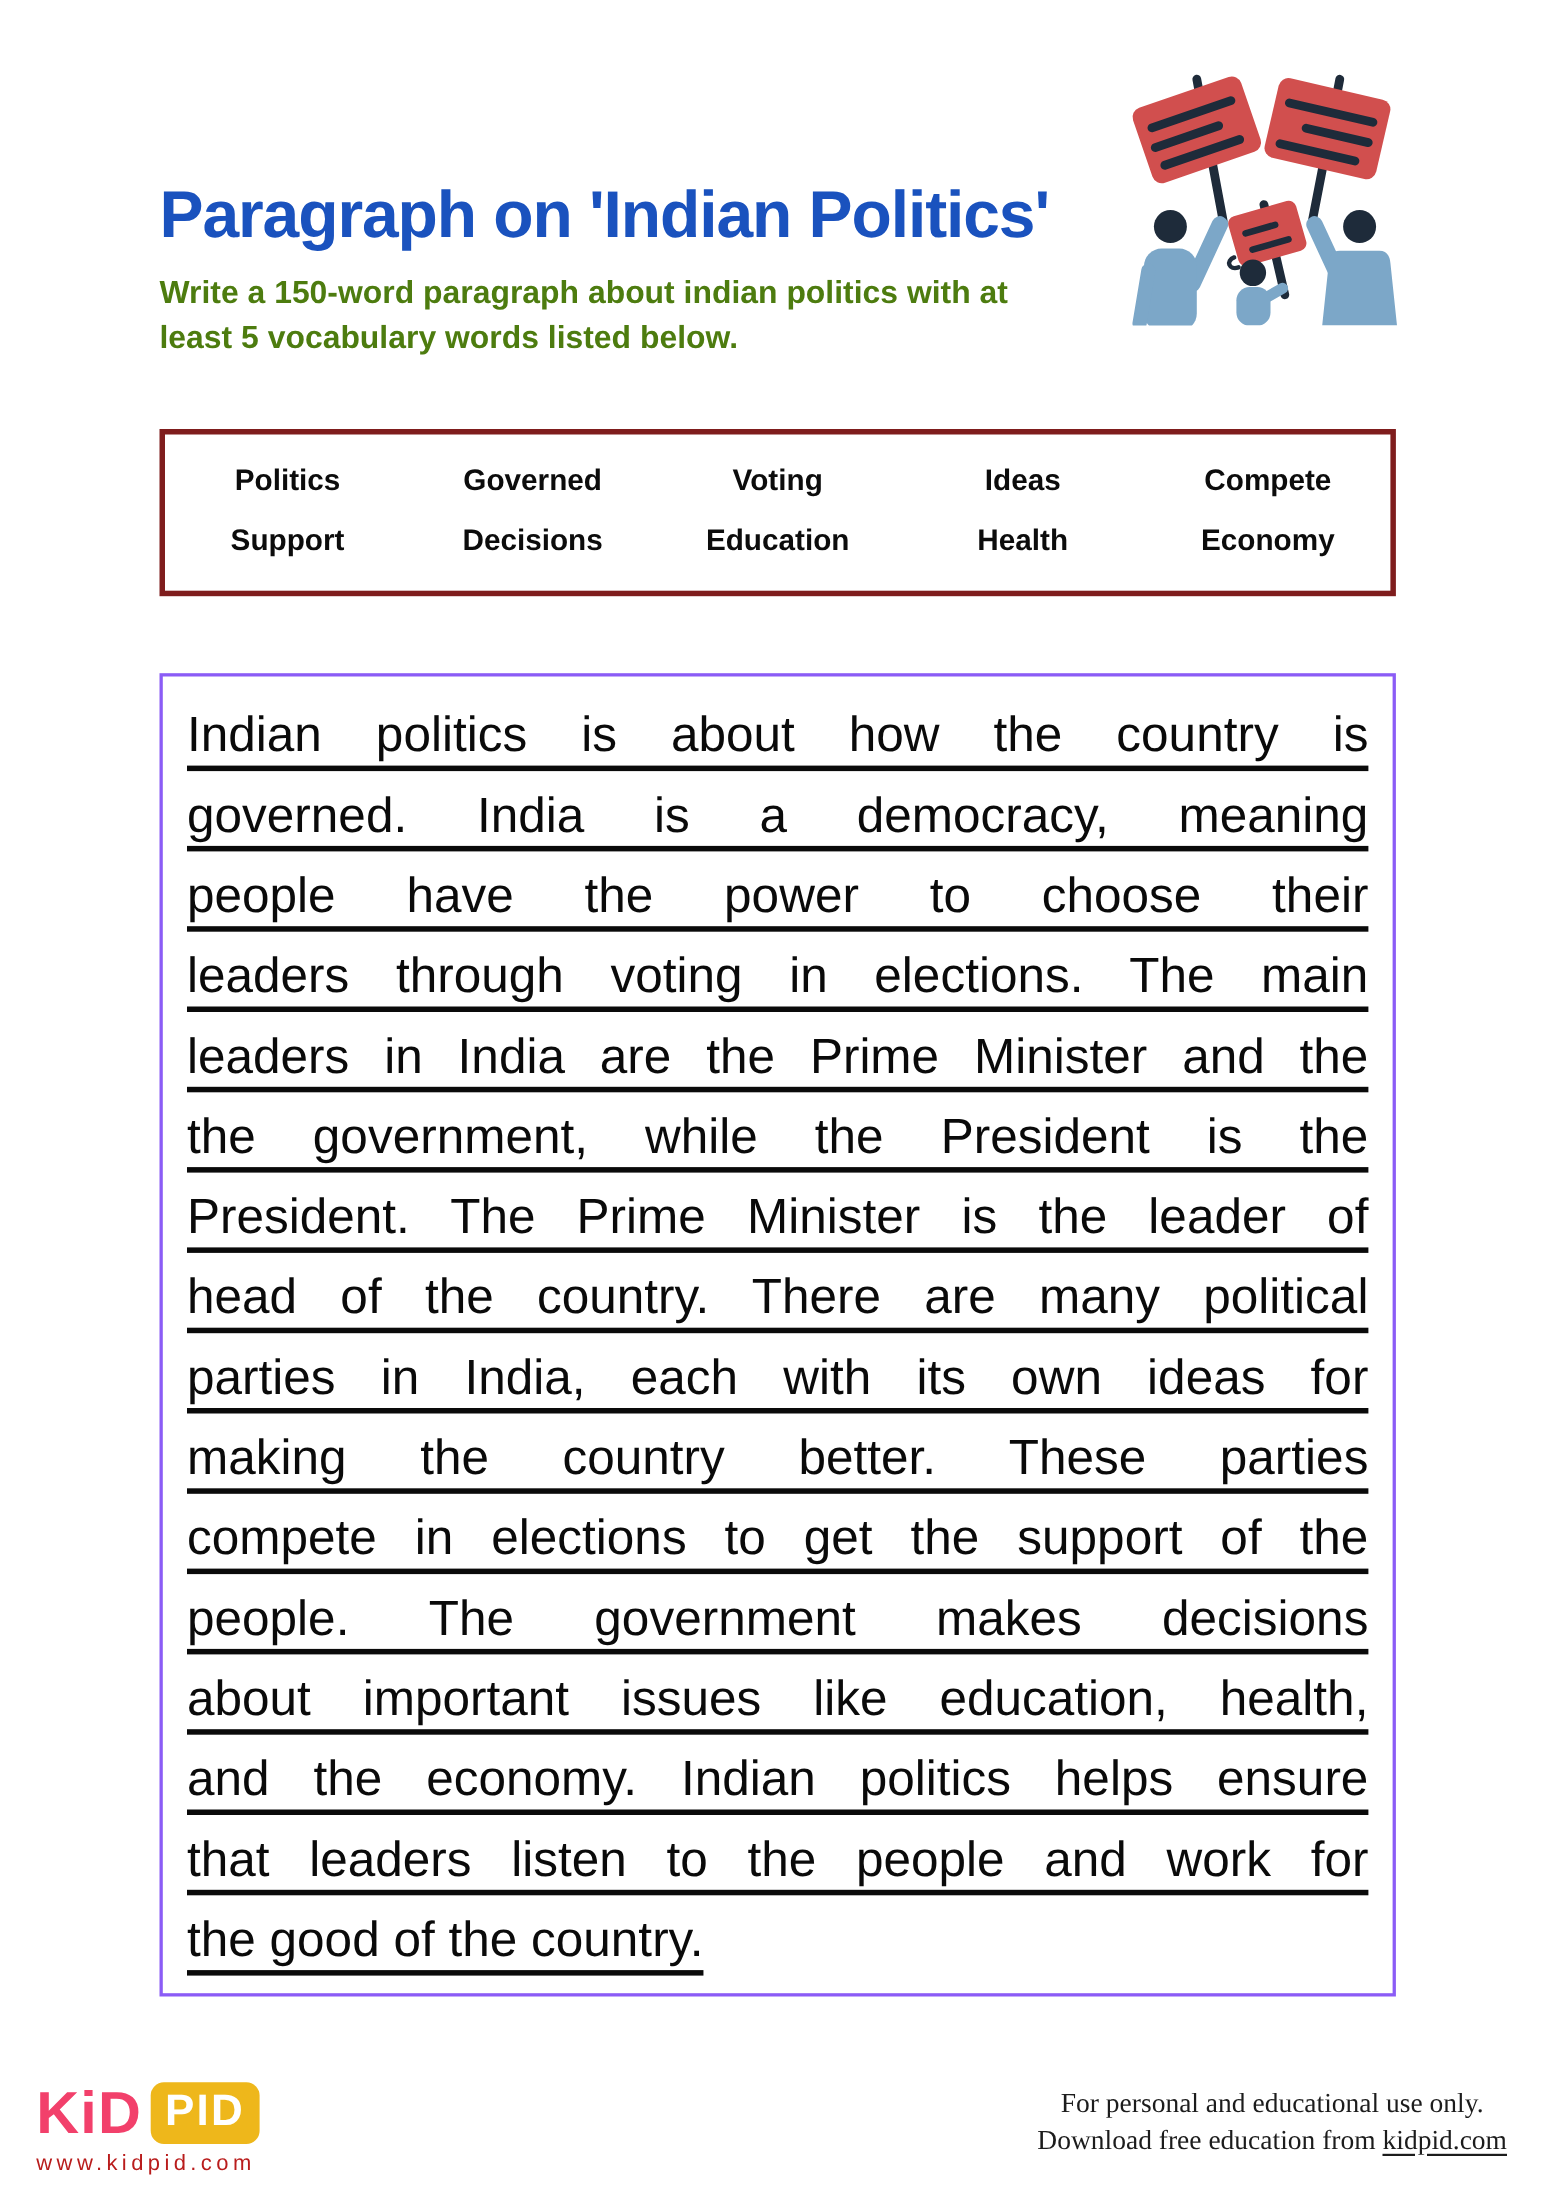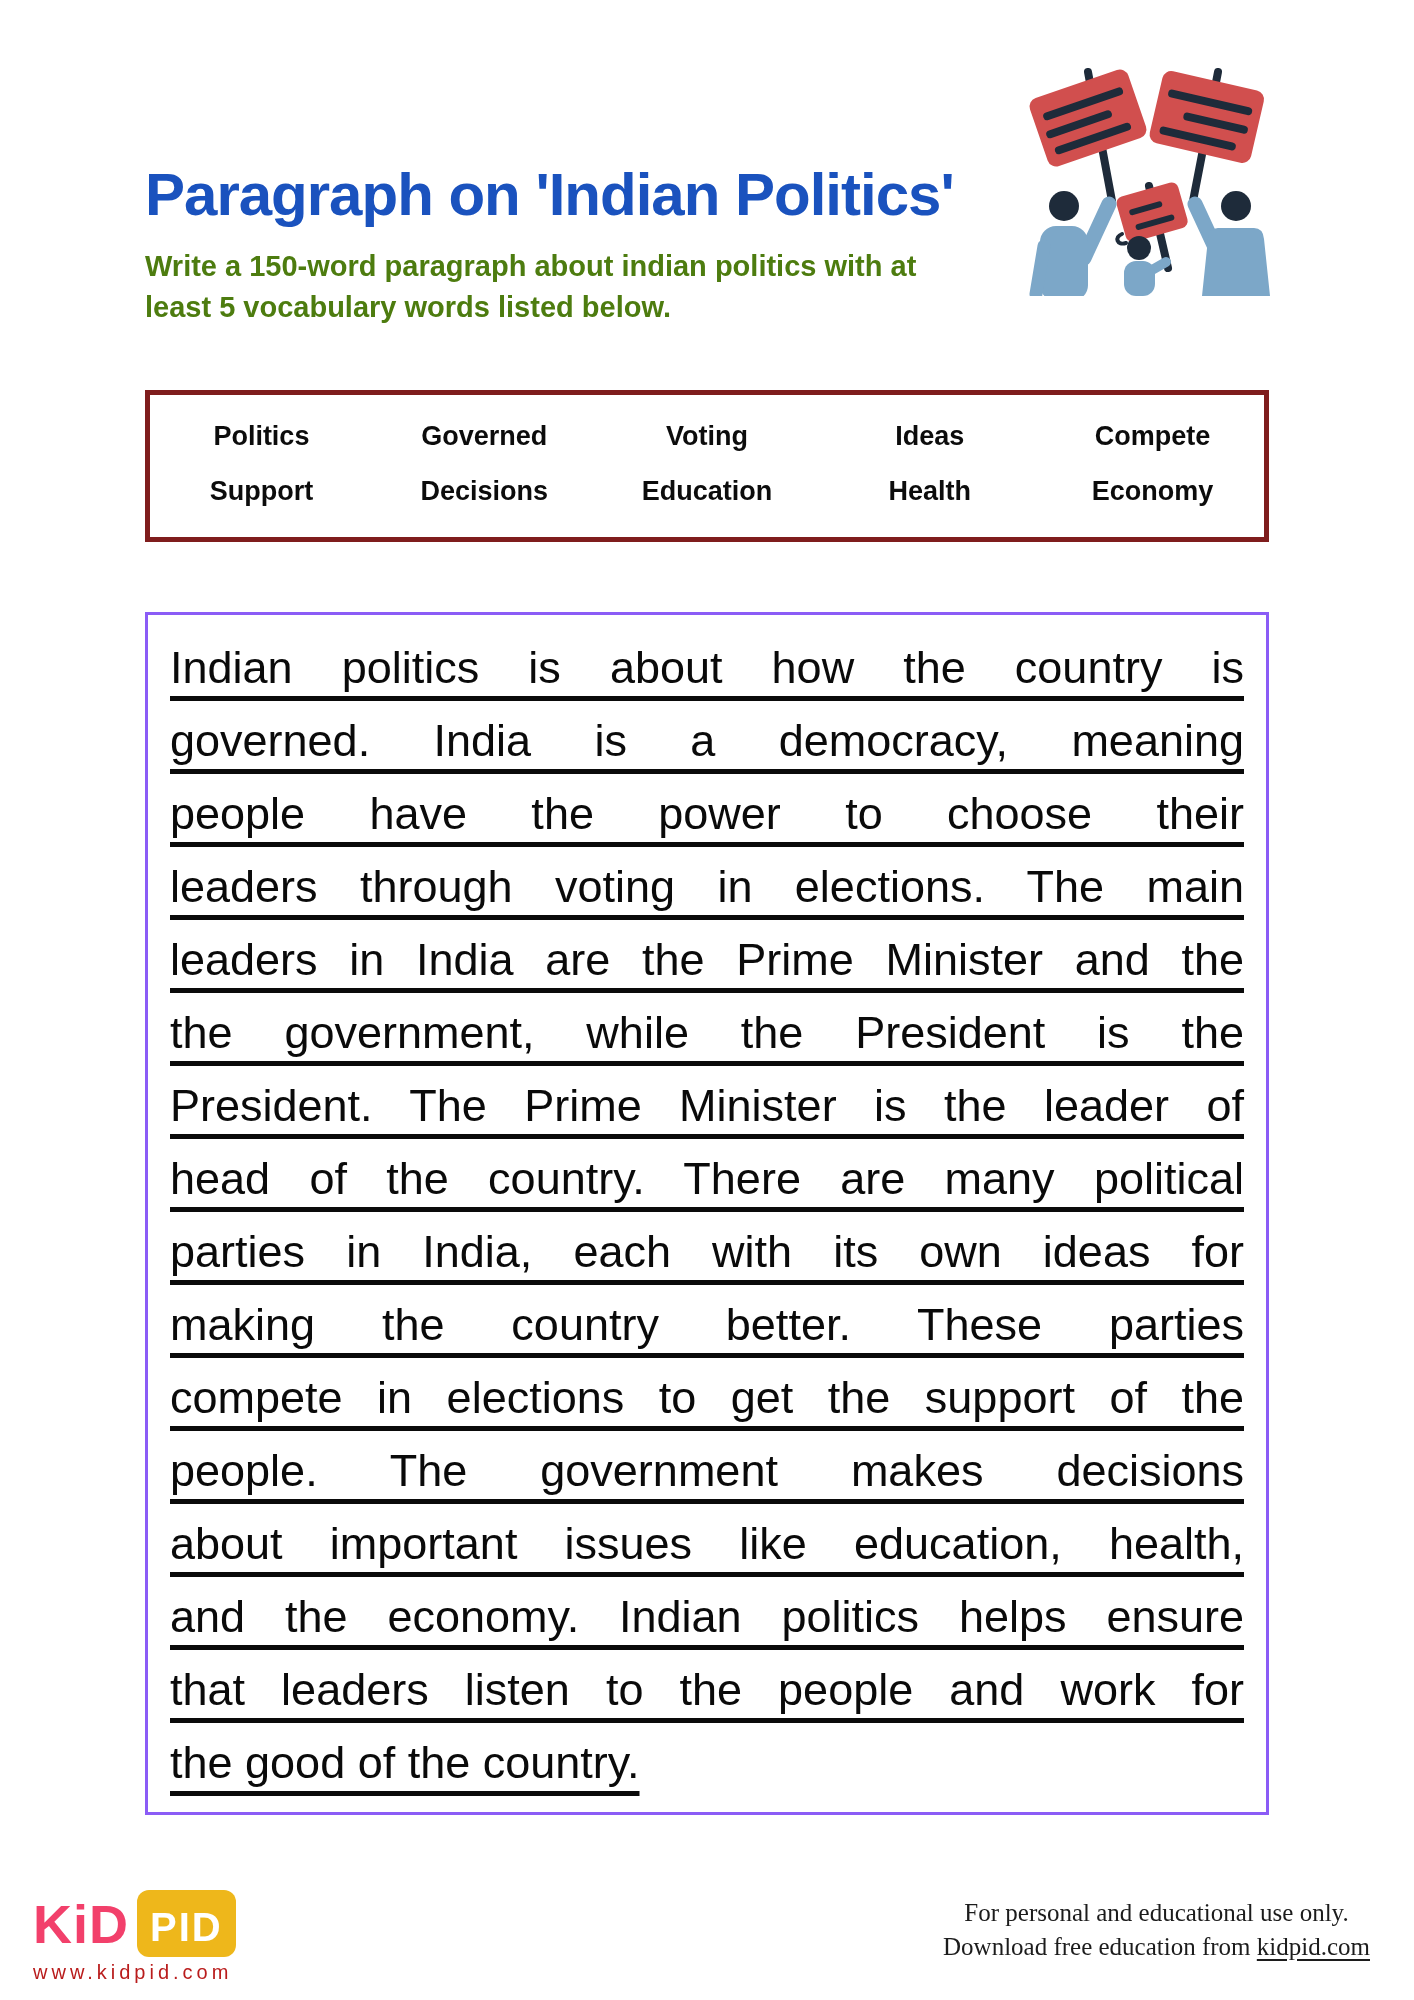--- a/index.html
+++ b/index.html
@@ -53,21 +53,21 @@
 
   
   .logo { position:absolute; left:33px; top:1890px; }
   .logo-row { display:flex; align-items:center; }
   .logo-kid {
     font-size:54px; font-weight:700; letter-spacing:1px; color:#F2406B;
   }
   .logo-pid {
     display:inline-block; margin-left:8px; background:#EEB71B; color:#ffffff;
     font-size:40px; font-weight:700; letter-spacing:2px;
-    padding:15px 13px 7px; border-radius:12px;
+    padding:4px 13px 7px; border-radius:12px;
   }
   .logo-site {
     margin-top:4px; font-size:20px; letter-spacing:4px; color:#b91c1c;
   }
   .note {
     position:absolute; right:44px; top:1896px; text-align:center;
     font-family:"Liberation Serif", serif; font-size:25px; line-height:34px; color:#1c1c1c;
   }
   .note .link { text-decoration:underline; text-underline-offset:4px; }
 </style>

